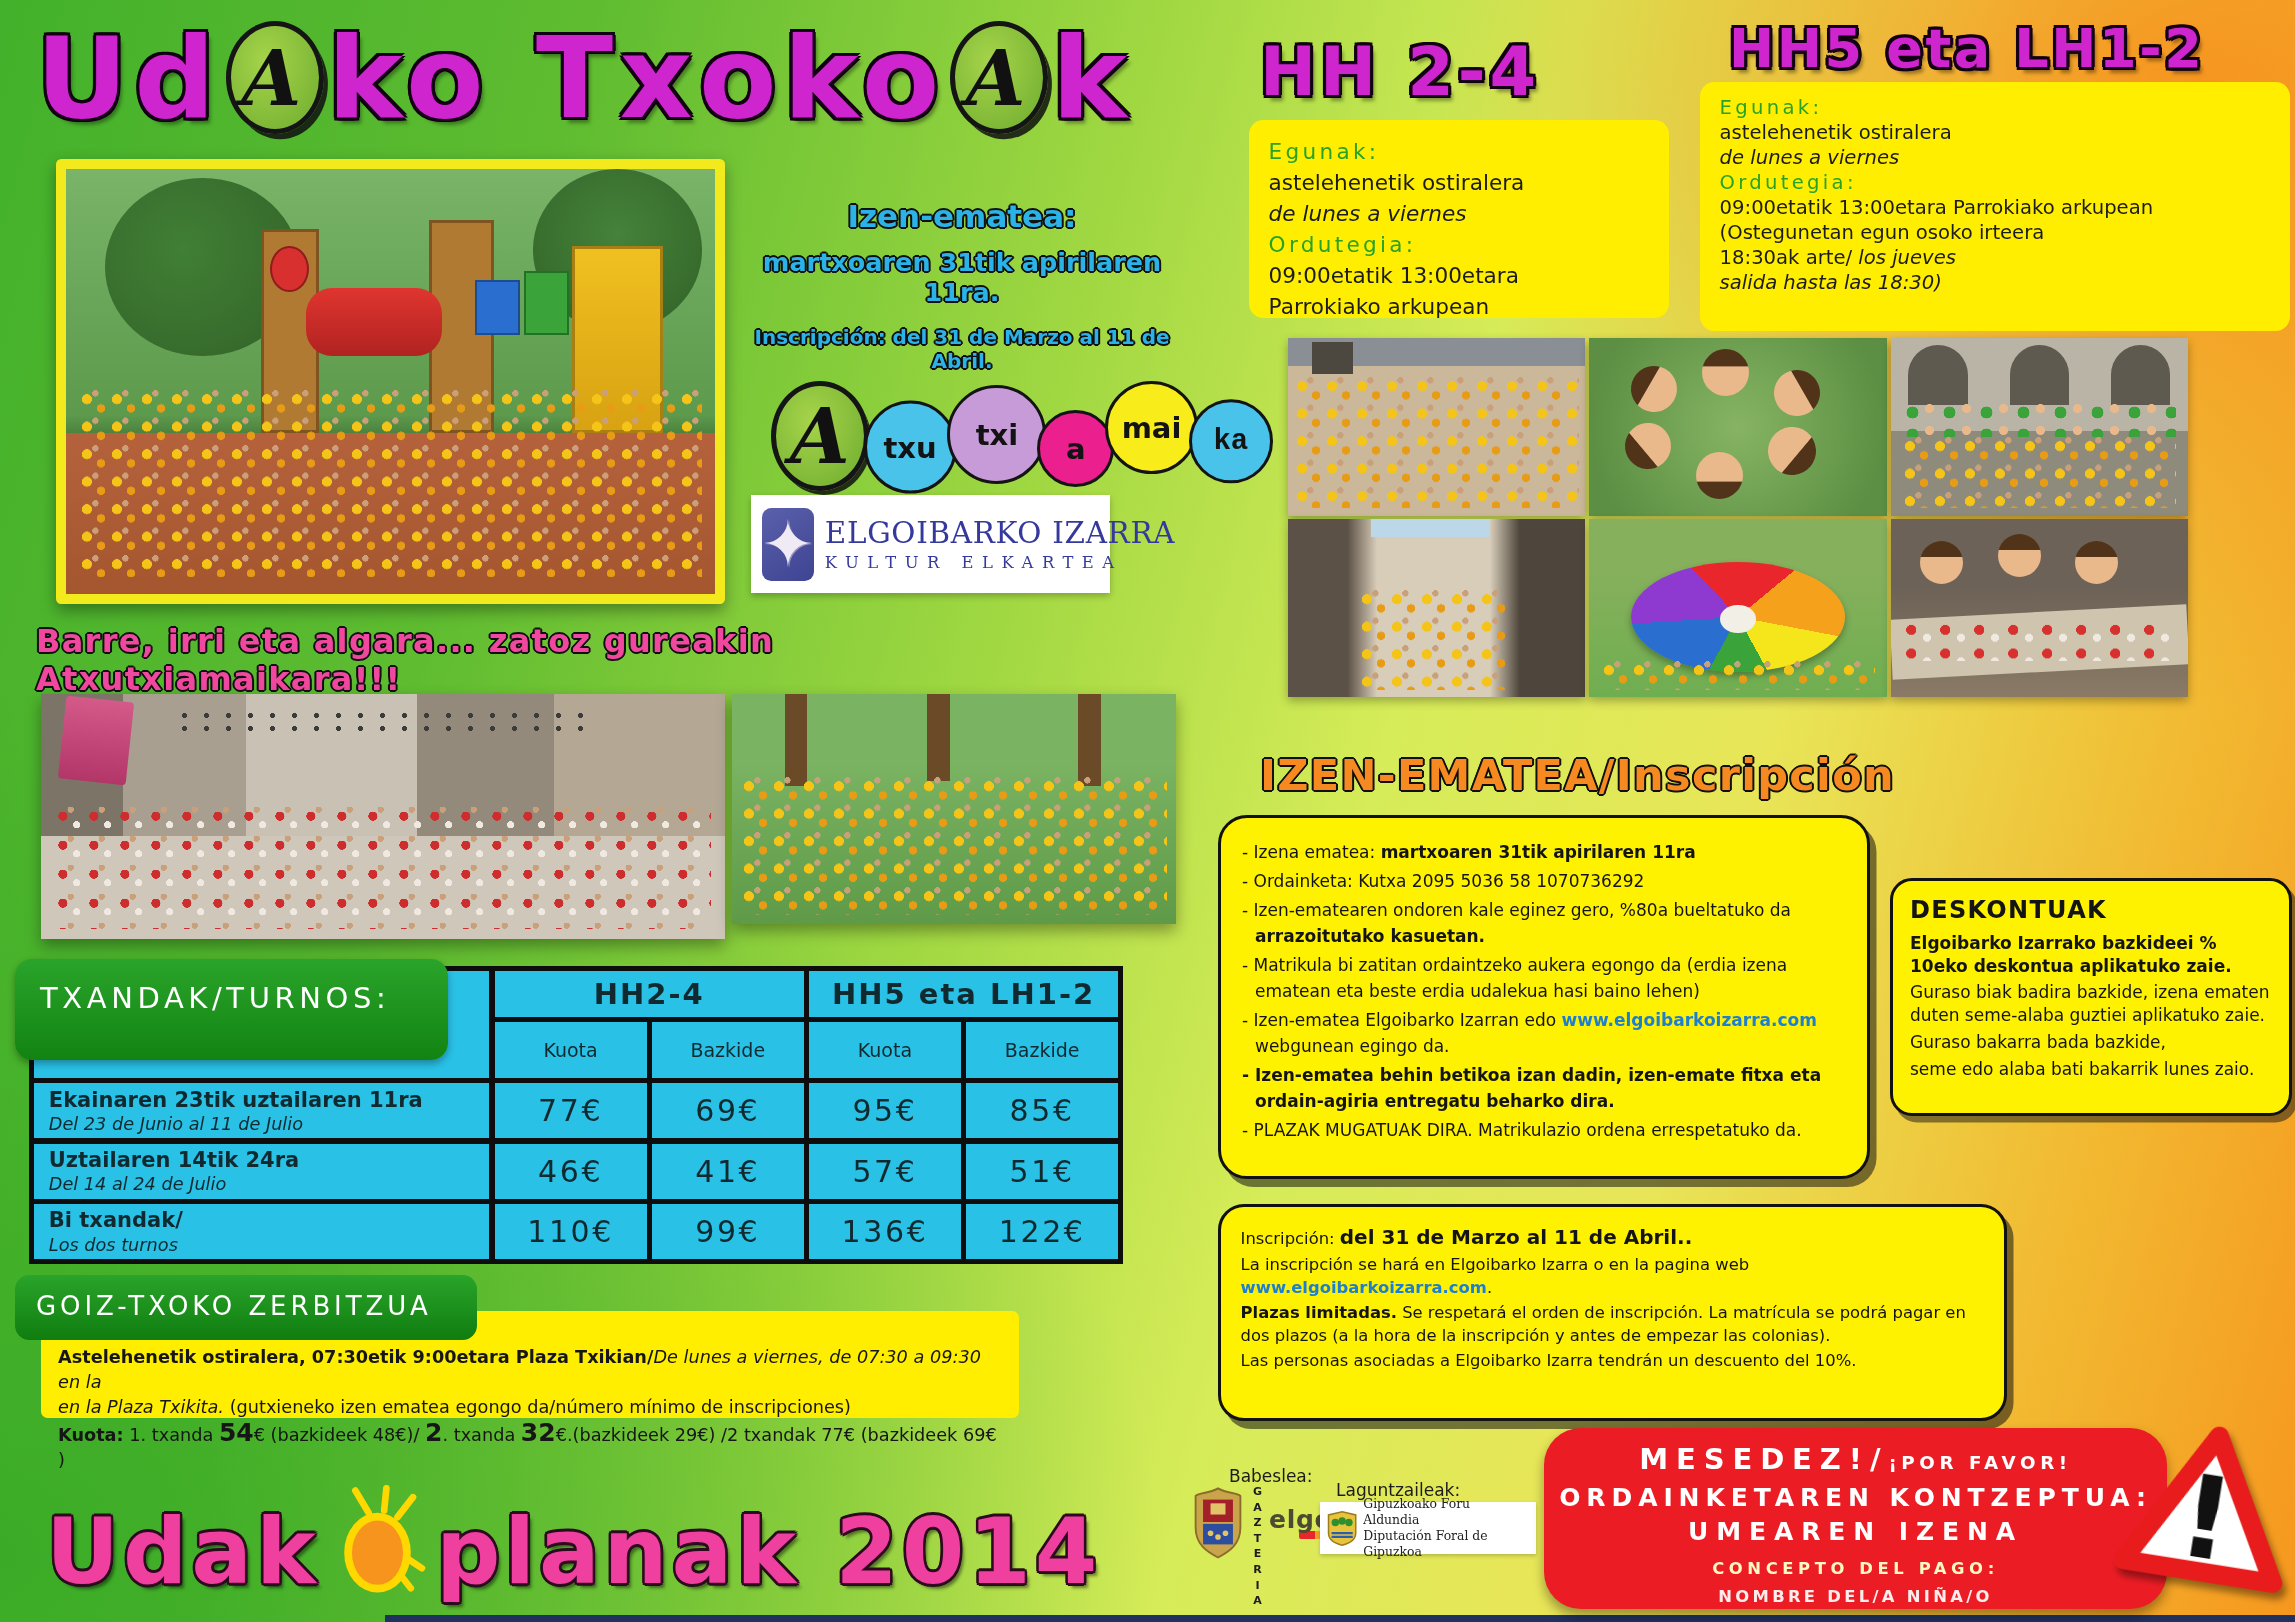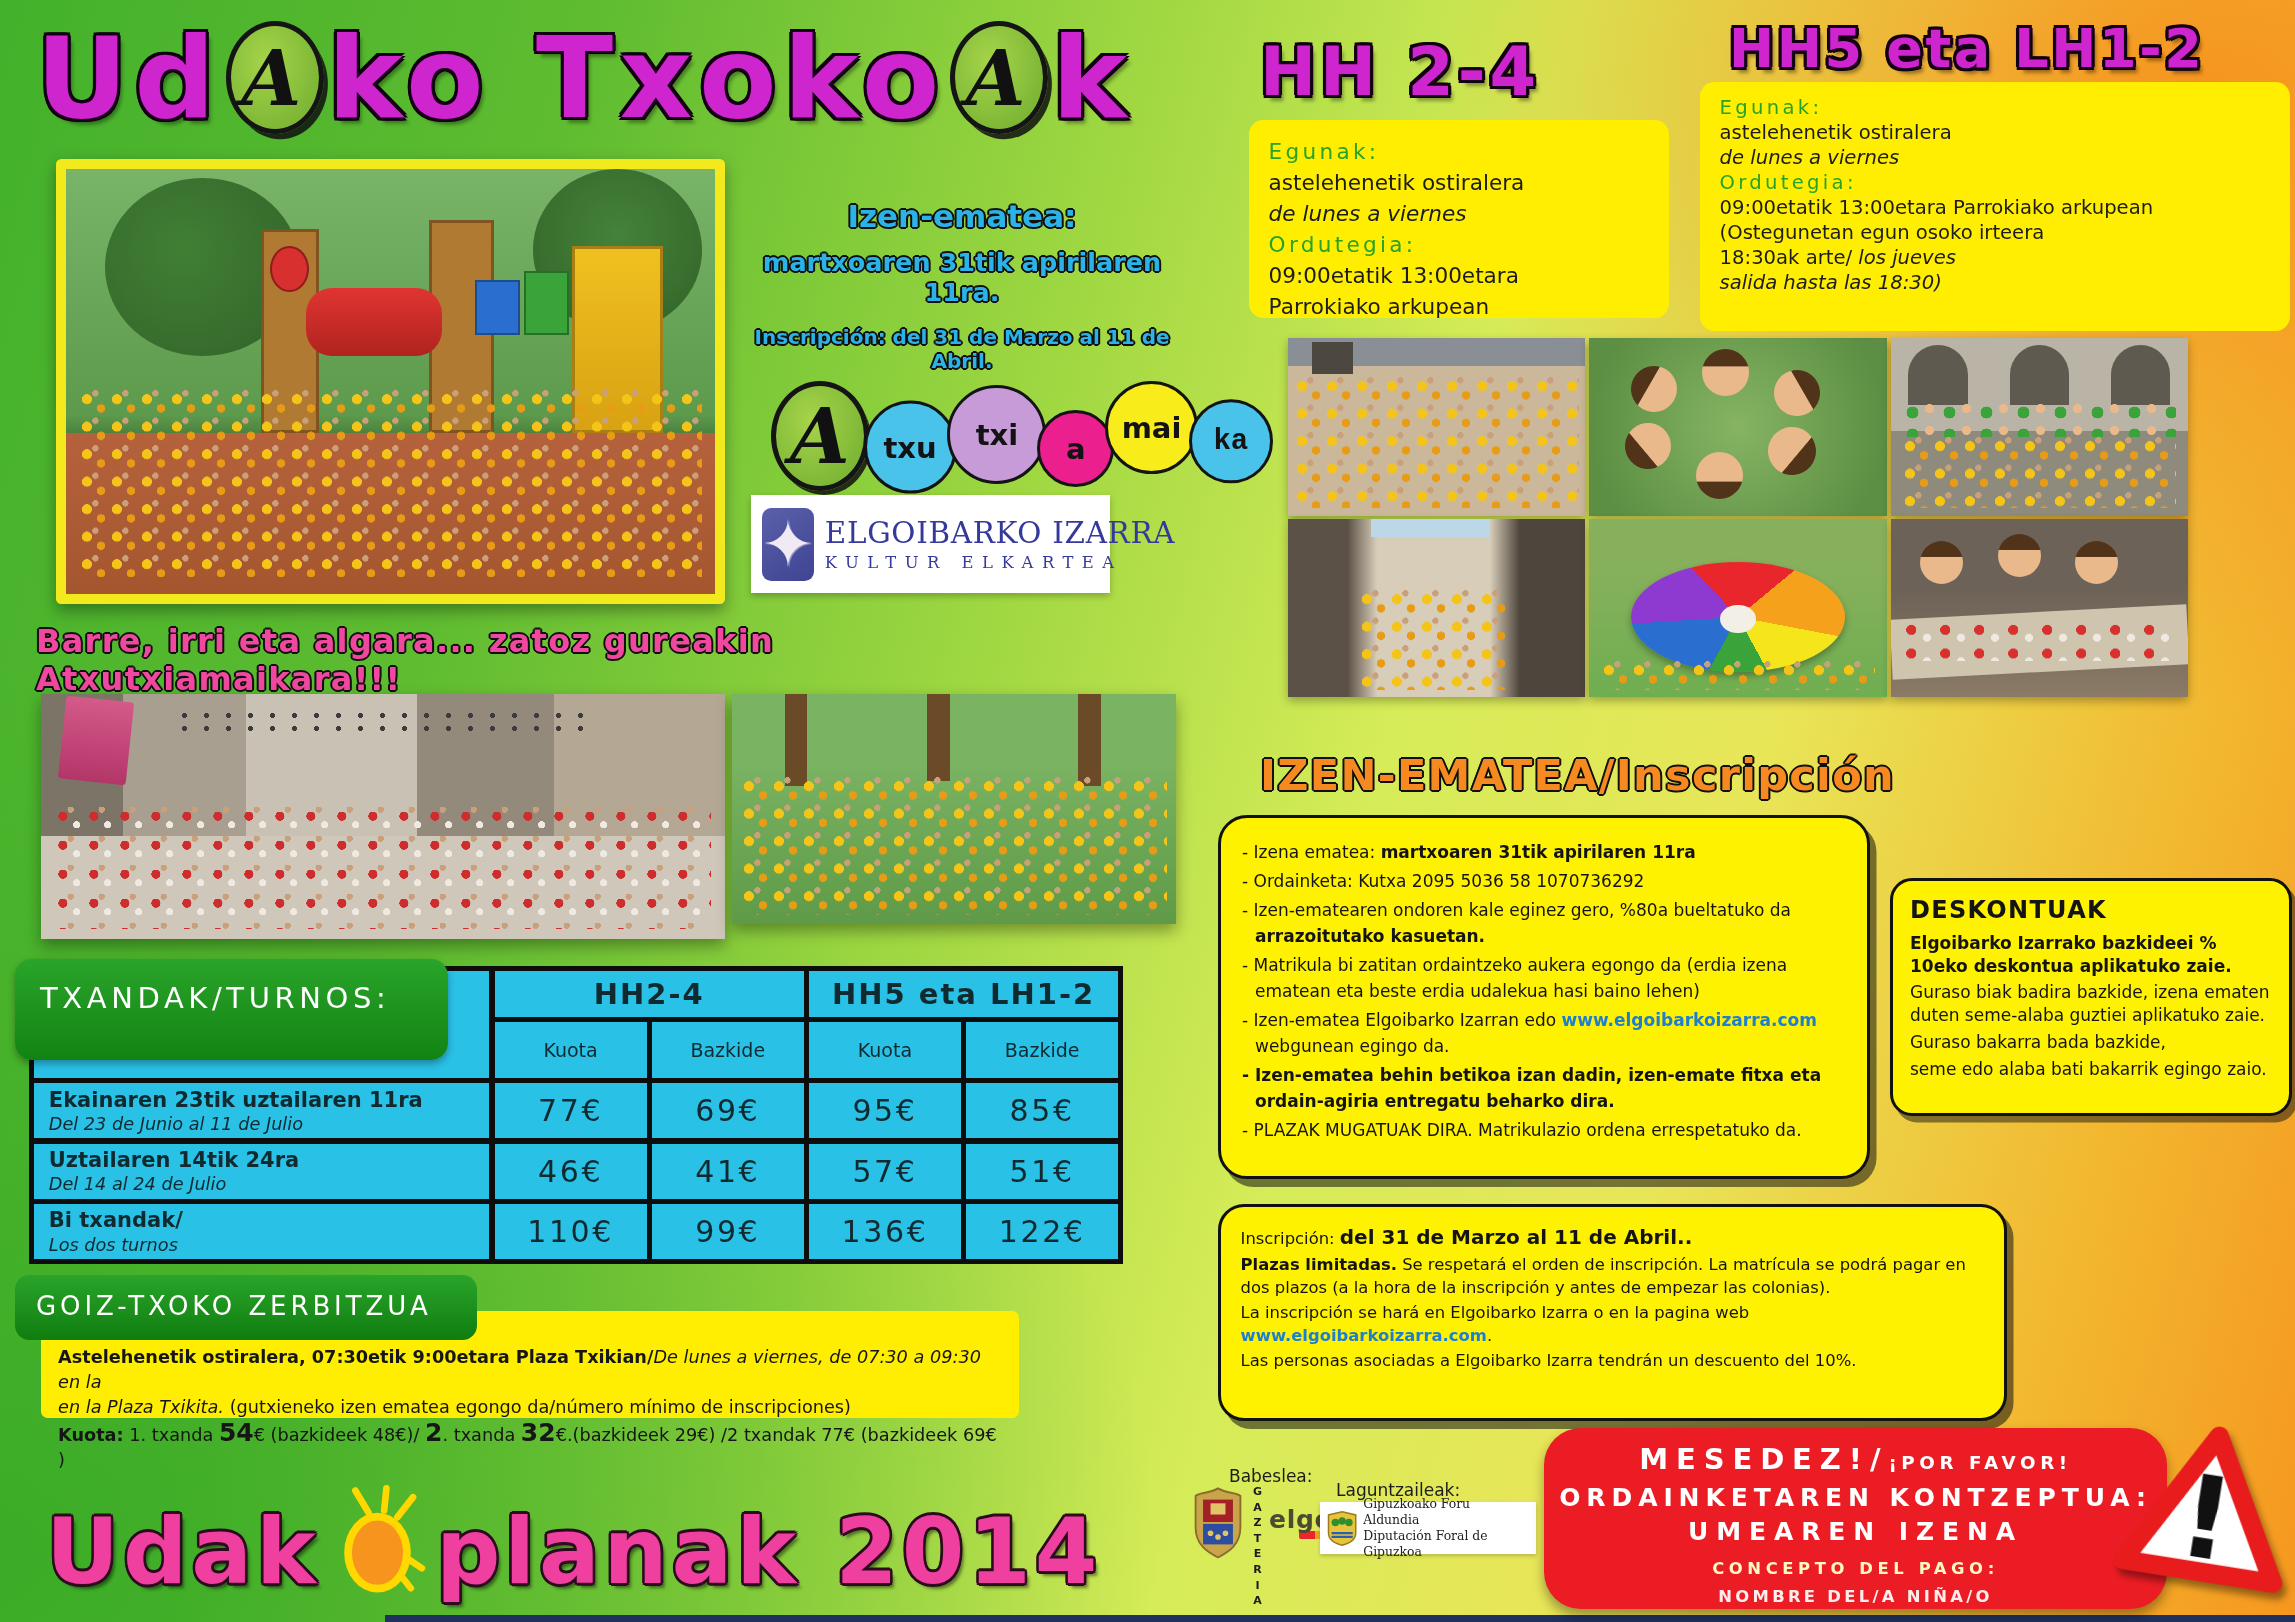--- a/index.html
+++ b/index.html
@@ -260,21 +260,21 @@
   <p><span>- Izen-ematea Elgoibarko Izarran edo  </span><span class="link">www.elgoibarkoizarra.com</span><span> webgunean egingo da.</span></p>
   <p class="b">- Izen-ematea behin betikoa izan dadin, izen-emate fitxa  eta ordain-agiria entregatu beharko dira.</p>
   <p><span>- PLAZAK MUGATUAK DIRA.</span><span> Matrikulazio ordena errespetatuko da.</span></p>
 </div>
 
 <div class="abs desk">
   <h3>DESKONTUAK</h3>
   <p class="b">Elgoibarko Izarrako bazkideei % 10eko deskontua aplikatuko zaie.</p>
   <p>Guraso biak badira bazkide, izena ematen duten  seme-alaba guztiei aplikatuko zaie.</p>
   <p>Guraso bakarra bada bazkide,</p>
-  <p>seme edo alaba bati bakarrik egingo zaio.</p>
+  <p>seme edo alaba bati bakarrik lunes zaio.</p>
 </div>
 
 <div class="abs tbl-label">TXANDAK/TURNOS:</div>
 <div class="abs ptable">
   <div class="cell-corner"></div>
   <div class="cell-gh" style="grid-column:2 / span 2;">HH2-4</div>
   <div class="cell-gh" style="grid-column:4 / span 2;">HH5 eta LH1-2</div>
   <div class="cell-sh">Kuota</div>
   <div class="cell-sh">Bazkide</div>
   <div class="cell-sh">Kuota</div>
@@ -310,22 +310,22 @@
 
 <div class="abs goiz-label">GOIZ-TXOKO ZERBITZUA</div>
 <div class="abs goiz-box">
   <div><span class="b">Astelehenetik ostiralera, 07:30etik 9:00etara Plaza Txikian/</span><span class="ital">De lunes a viernes, de 07:30 a 09:30 en la</span></div>
   <div><span class="ital">en la Plaza Txikita. </span><span>(gutxieneko izen ematea egongo da/número mínimo de inscripciones)</span></div>
   <div><span class="b">Kuota:</span><span> 1. txanda </span><span class="bignum">54</span><span>€ (bazkideek 48€)/ </span><span class="bignum">2</span><span>. txanda </span><span class="bignum">32</span><span>€.(bazkideek 29€) /2 txandak 77€ (bazkideek 69€ )</span></div>
 </div>
 
 <div class="abs inscbox">
   <p><span>Inscripción: </span><span class="b" style="font-size:20px;">del 31 de Marzo al 11 de Abril..</span></p>
+  <p><span>La inscripción se hará en Elgoibarko Izarra o en la pagina web </span><span class="link">www.elgoibarkoizarra.com</span><span>.</span></p>
   <p><span class="b">Plazas limitadas.</span><span> Se respetará el orden de inscripción. La matrícula se podrá pagar en dos plazos (a la hora de la inscripción y antes de empezar las colonias).</span></p>
-  <p><span>La inscripción se hará en Elgoibarko Izarra o en la pagina web </span><span class="link">www.elgoibarkoizarra.com</span><span>.</span></p>
   <p class="b"></p>
   <p>Las personas asociadas a Elgoibarko Izarra tendrán un descuento del 10%.</p>
 </div>
 
 <div class="abs redbox">
   <div class="rb1"><span>MESEDEZ!/</span><span class="small">¡POR FAVOR!</span></div>
   <div class="rb2">ORDAINKETAREN KONTZEPTUA:</div>
   <div class="rb3">UMEAREN IZENA</div>
   <div class="rb4">CONCEPTO DEL PAGO:</div>
   <div class="rb5">NOMBRE DEL/A NIÑA/O</div>

